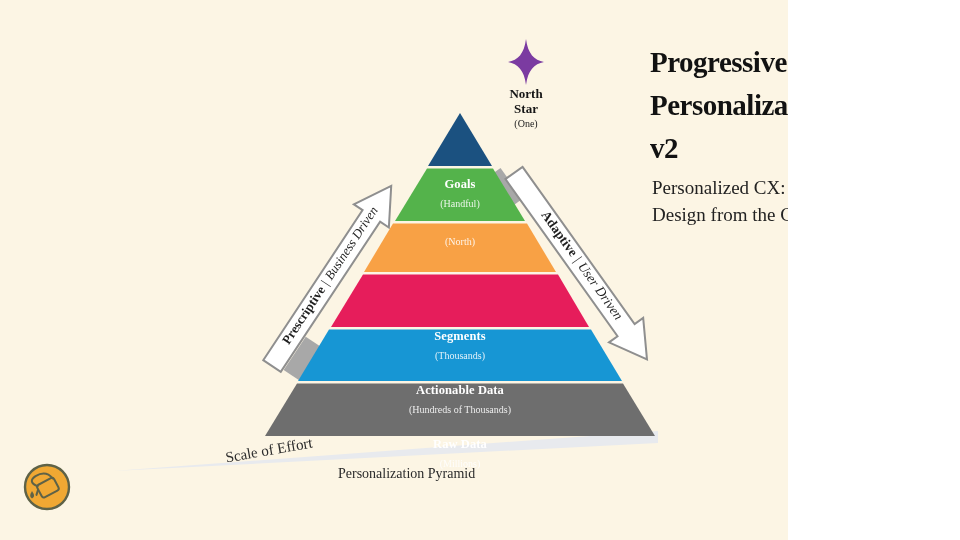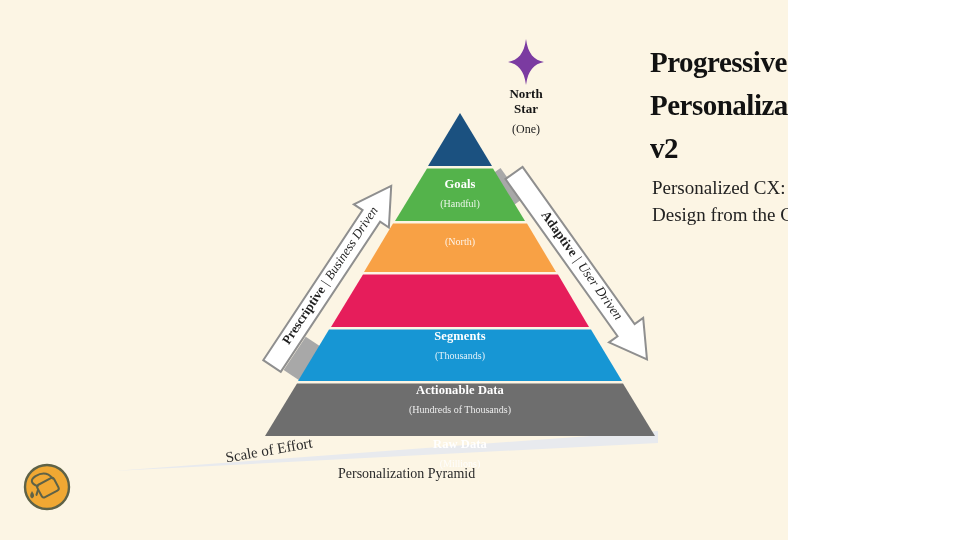--- a/index.html
+++ b/index.html
@@ -11,21 +11,21 @@
   }
   .stage svg{position:absolute;left:0;top:0;}
   .abs{position:absolute;}
   
   .layer-label{ text-align:center; color:#fff; pointer-events:none;}
   .layer-label .main{font-weight:700;font-size:12.5px;line-height:14px;letter-spacing:0.1px;margin-top:40px;}
   .layer-label .count{font-size:10px;line-height:12px;color:rgba(255,255,255,0.88);margin-top:7px;}
   
   .northstar-label{text-align:center;color:#161616;}
   .northstar-label .main{font-weight:700;font-size:13px;line-height:15px;}
-  .northstar-label .count{font-size:12px;line-height:13px;margin-top:7px;color:#222;}
+  .northstar-label .count{font-size:10px;line-height:13px;margin-top:1px;color:#222;}
   
   .slide-title{
     left:650px;top:41px;width:268px;
     font-weight:700;font-size:29px;line-height:43px;color:#121212;letter-spacing:-0.5px;
   }
   .slide-subtitle{
     left:652px;top:174px;width:300px;
     font-size:19px;line-height:27px;color:#222;white-space:pre-line;
   }
   

